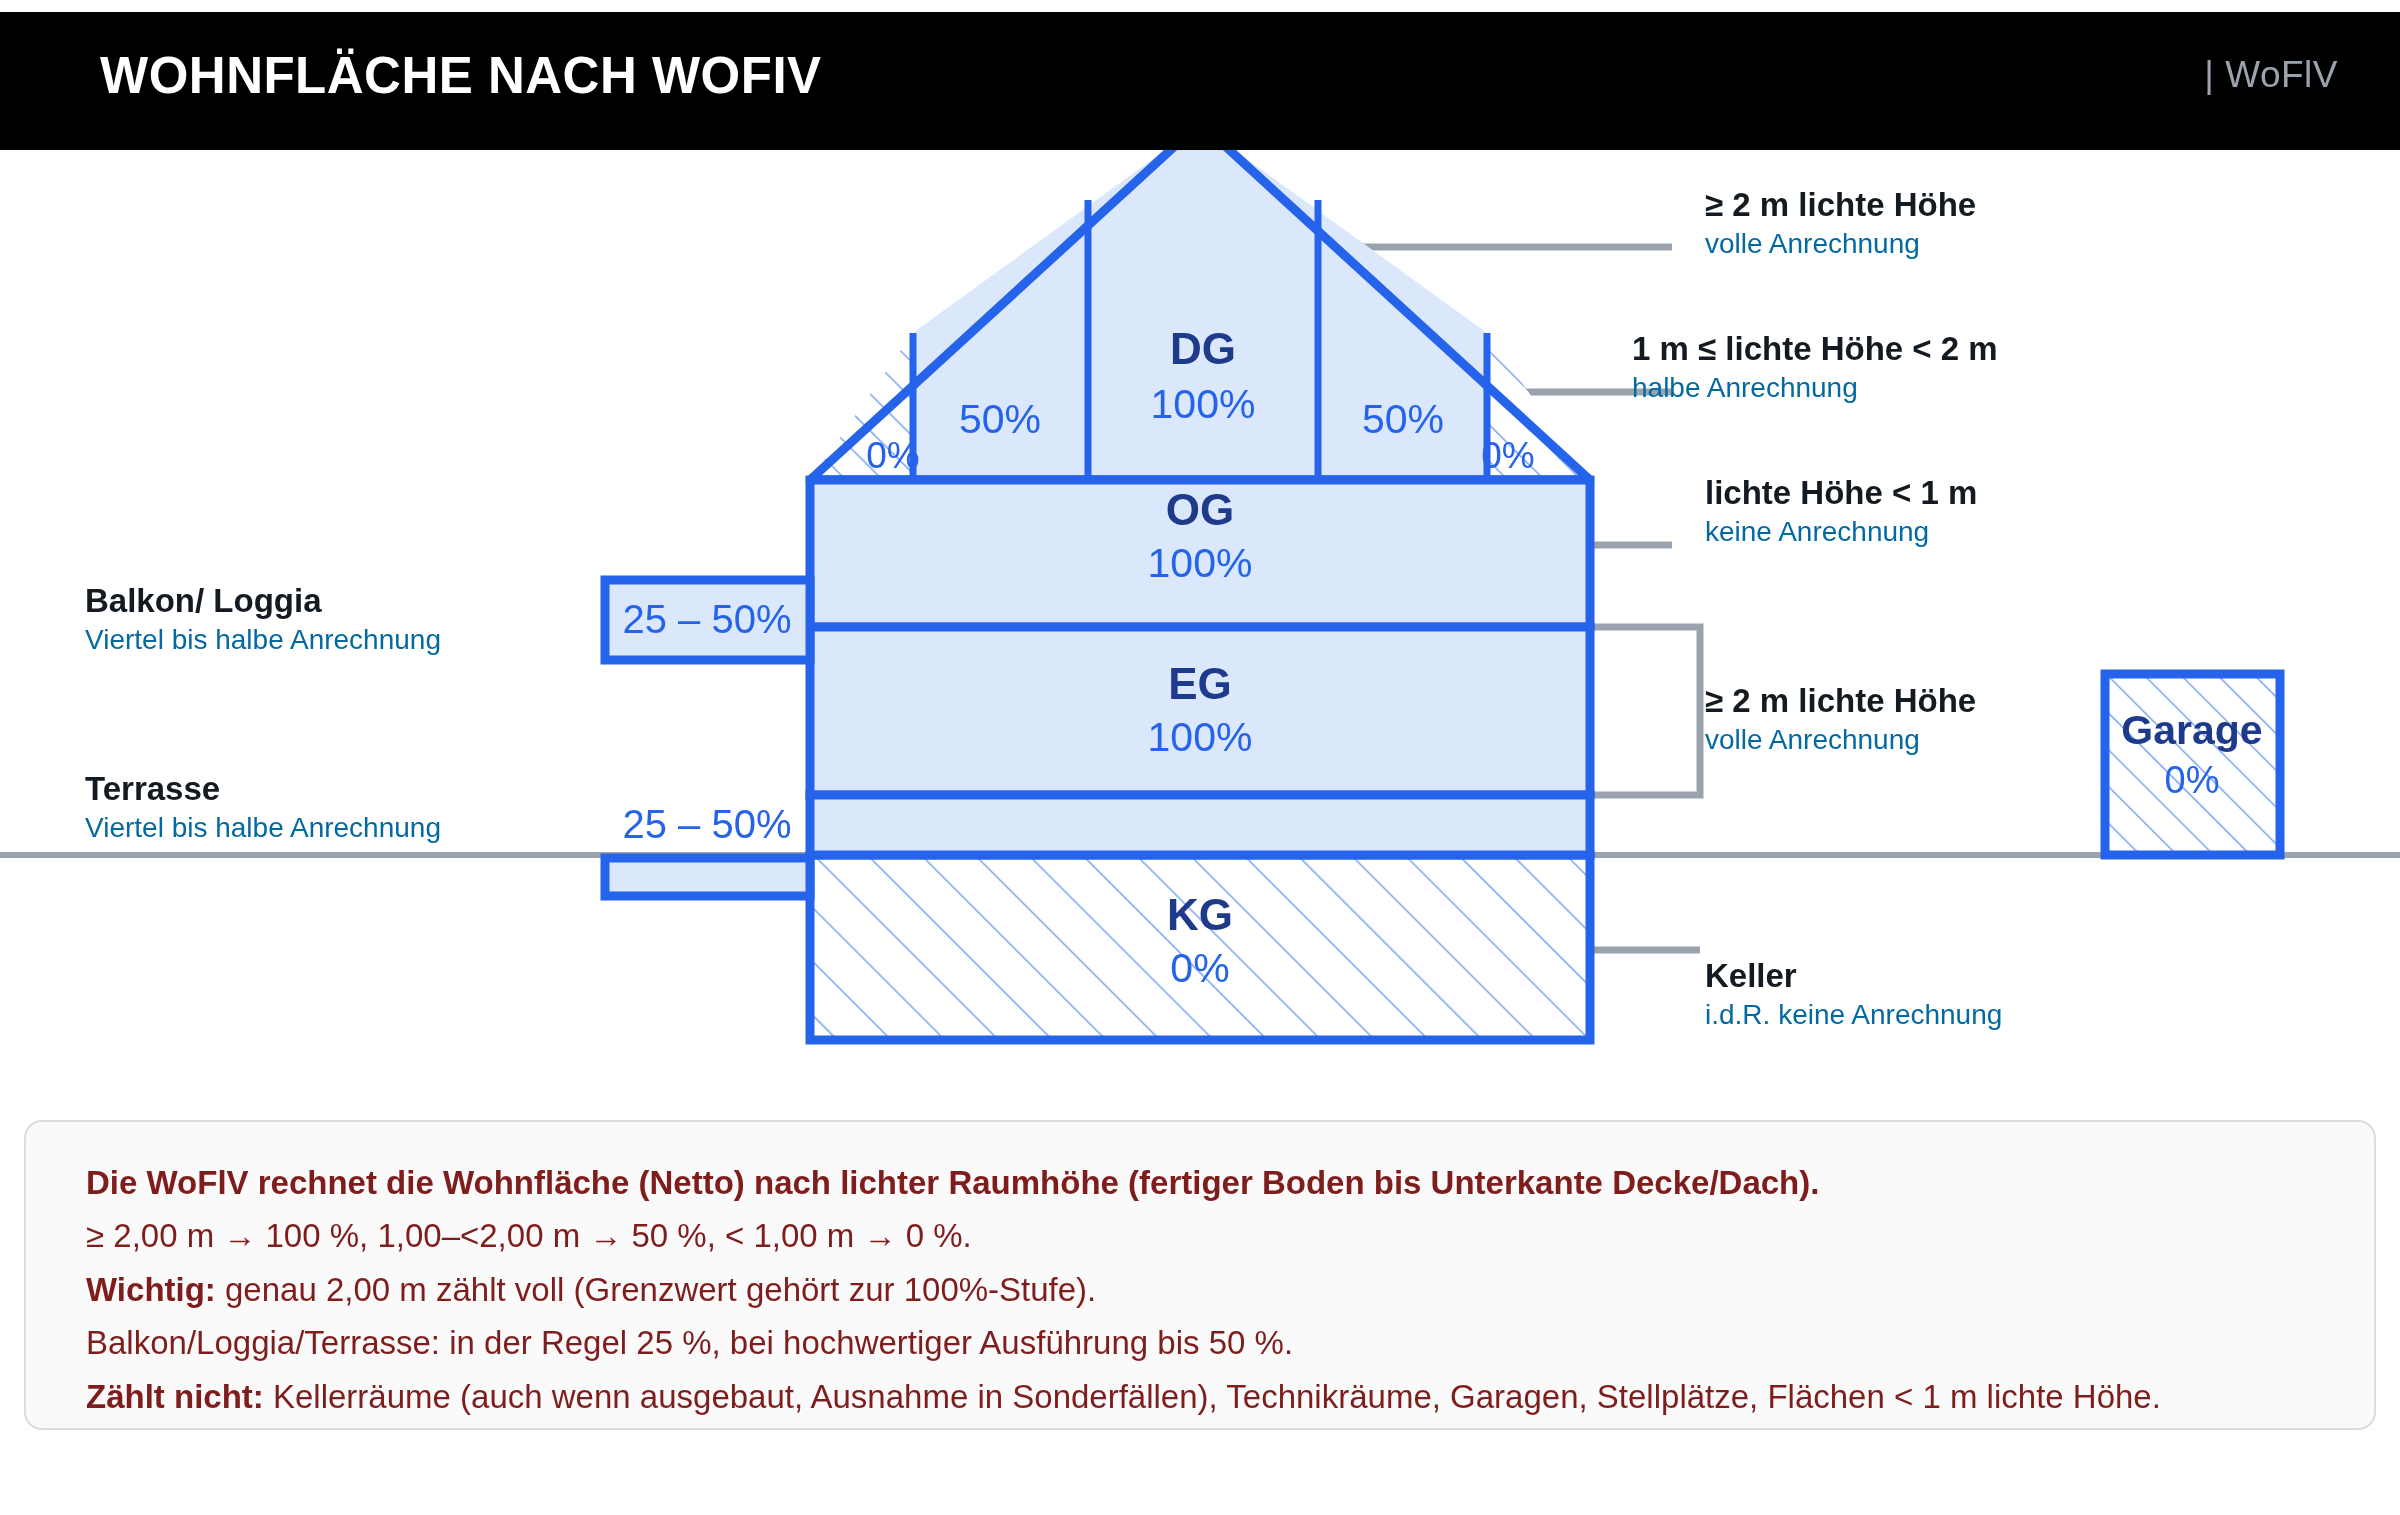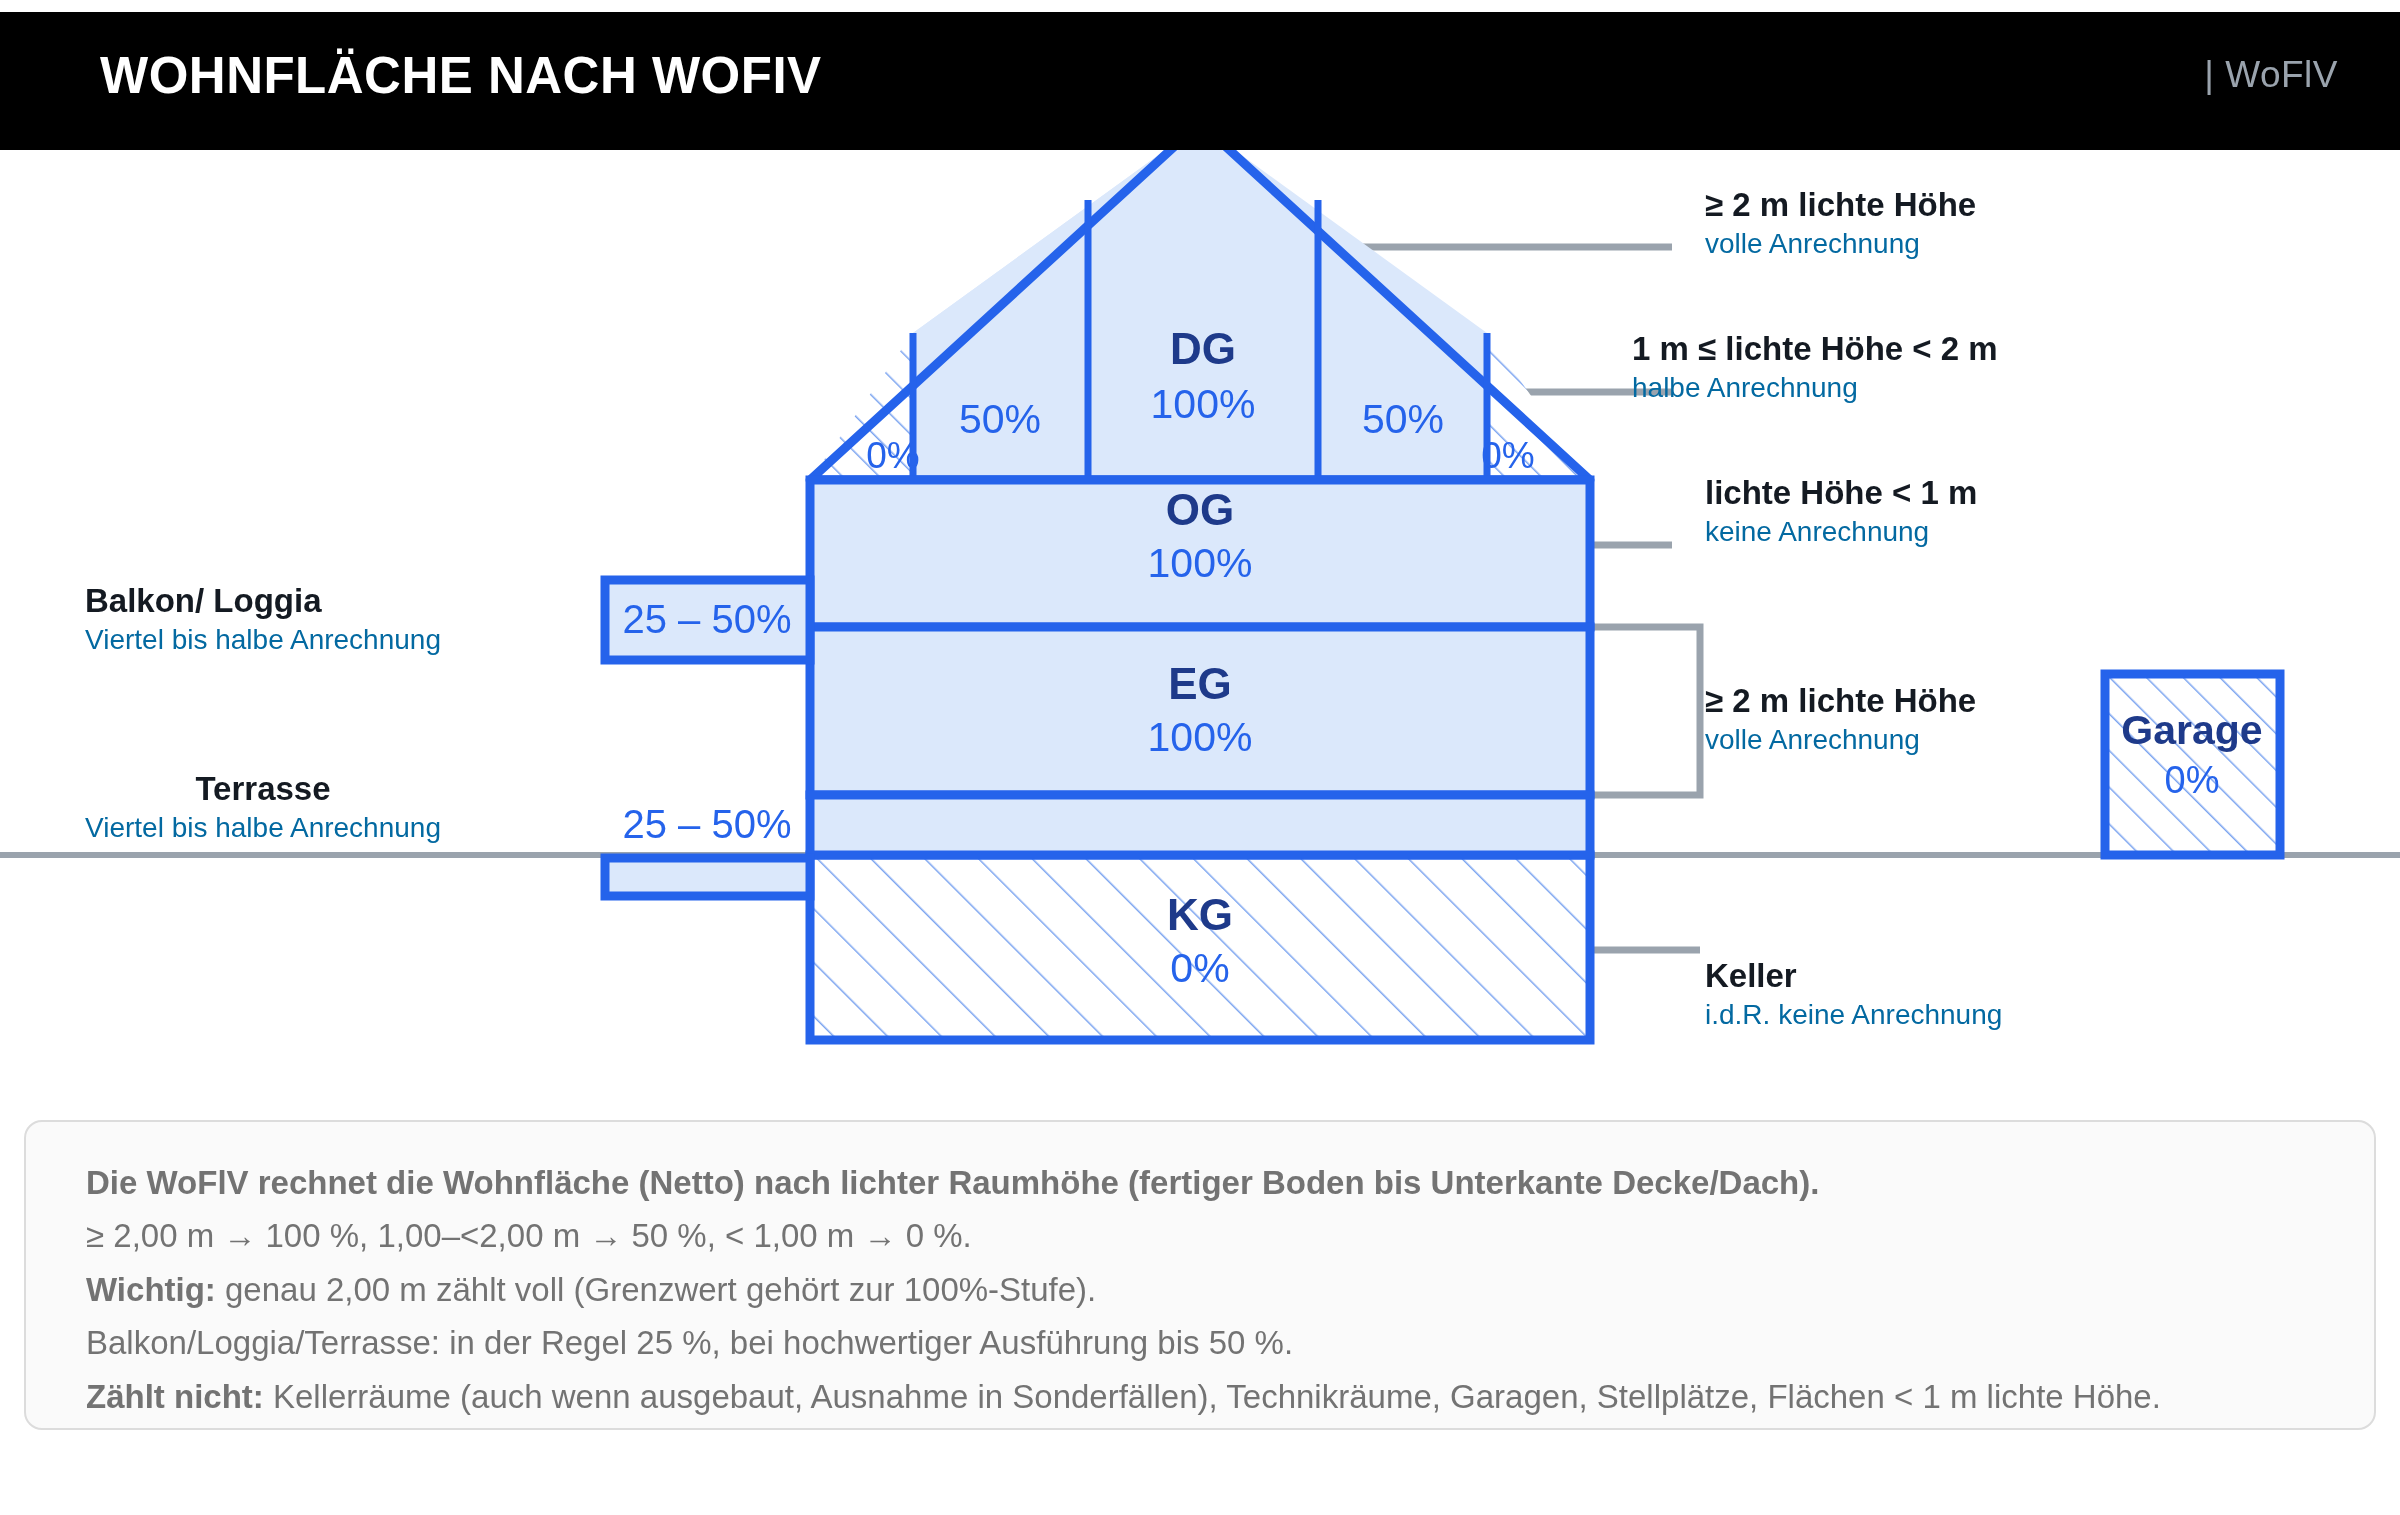--- a/index.html
+++ b/index.html
@@ -51,21 +51,21 @@
   
   .note {
     position: absolute; left: 24px; top: 1120px;
     width: 2352px; height: 310px;
     background: #fafafa;
     border: 2px solid #dcdcdc;
     border-radius: 18px;
     padding: 34px 60px 0 60px;
   }
   .note-line {
-    font-size: 33px; color: #737373; line-height: 1.62;
+    font-size: 33px; color: #7f1d1d; line-height: 1.62;
     white-space: nowrap;
   }
   .note-line.b { font-weight: 700; }
   .note-line b { font-weight: 700; }
 
   
   .footer {
     position: absolute; right: 62px; top: 1452px;
     font-size: 31px; color: #6b7480; white-space: nowrap;
   }
@@ -153,21 +153,21 @@
       <text x="2192" y="643" text-anchor="middle" font-family="Liberation Sans, sans-serif" font-size="38" fill="#2563eb">0%</text>
 
       <text x="707" y="483" text-anchor="middle" font-family="Liberation Sans, sans-serif" font-size="40" fill="#2563eb">25 – 50%</text>
       <text x="707" y="688" text-anchor="middle" font-family="Liberation Sans, sans-serif" font-size="40" fill="#2563eb">25 – 50%</text>
     </svg>
 
     <div class="lbl" style="left:85px; top:430px;">
       <div class="t1">Balkon/ Loggia</div>
       <div class="t2">Viertel bis halbe Anrechnung</div>
     </div>
-    <div class="lbl" style="left:85px; top:618px;text-align:center;">
+    <div class="lbl" style="left:85px; top:618px;">
       <div class="t1">Terrasse</div>
       <div class="t2">Viertel bis halbe Anrechnung</div>
     </div>
 
     <div class="lbl" style="left:1705px; top:34px;">
       <div class="t1">≥ 2 m lichte Höhe</div>
       <div class="t2">volle Anrechnung</div>
     </div>
     <div class="lbl" style="left:1632px; top:178px;">
       <div class="t1">1 m ≤ lichte Höhe &lt; 2 m</div>

